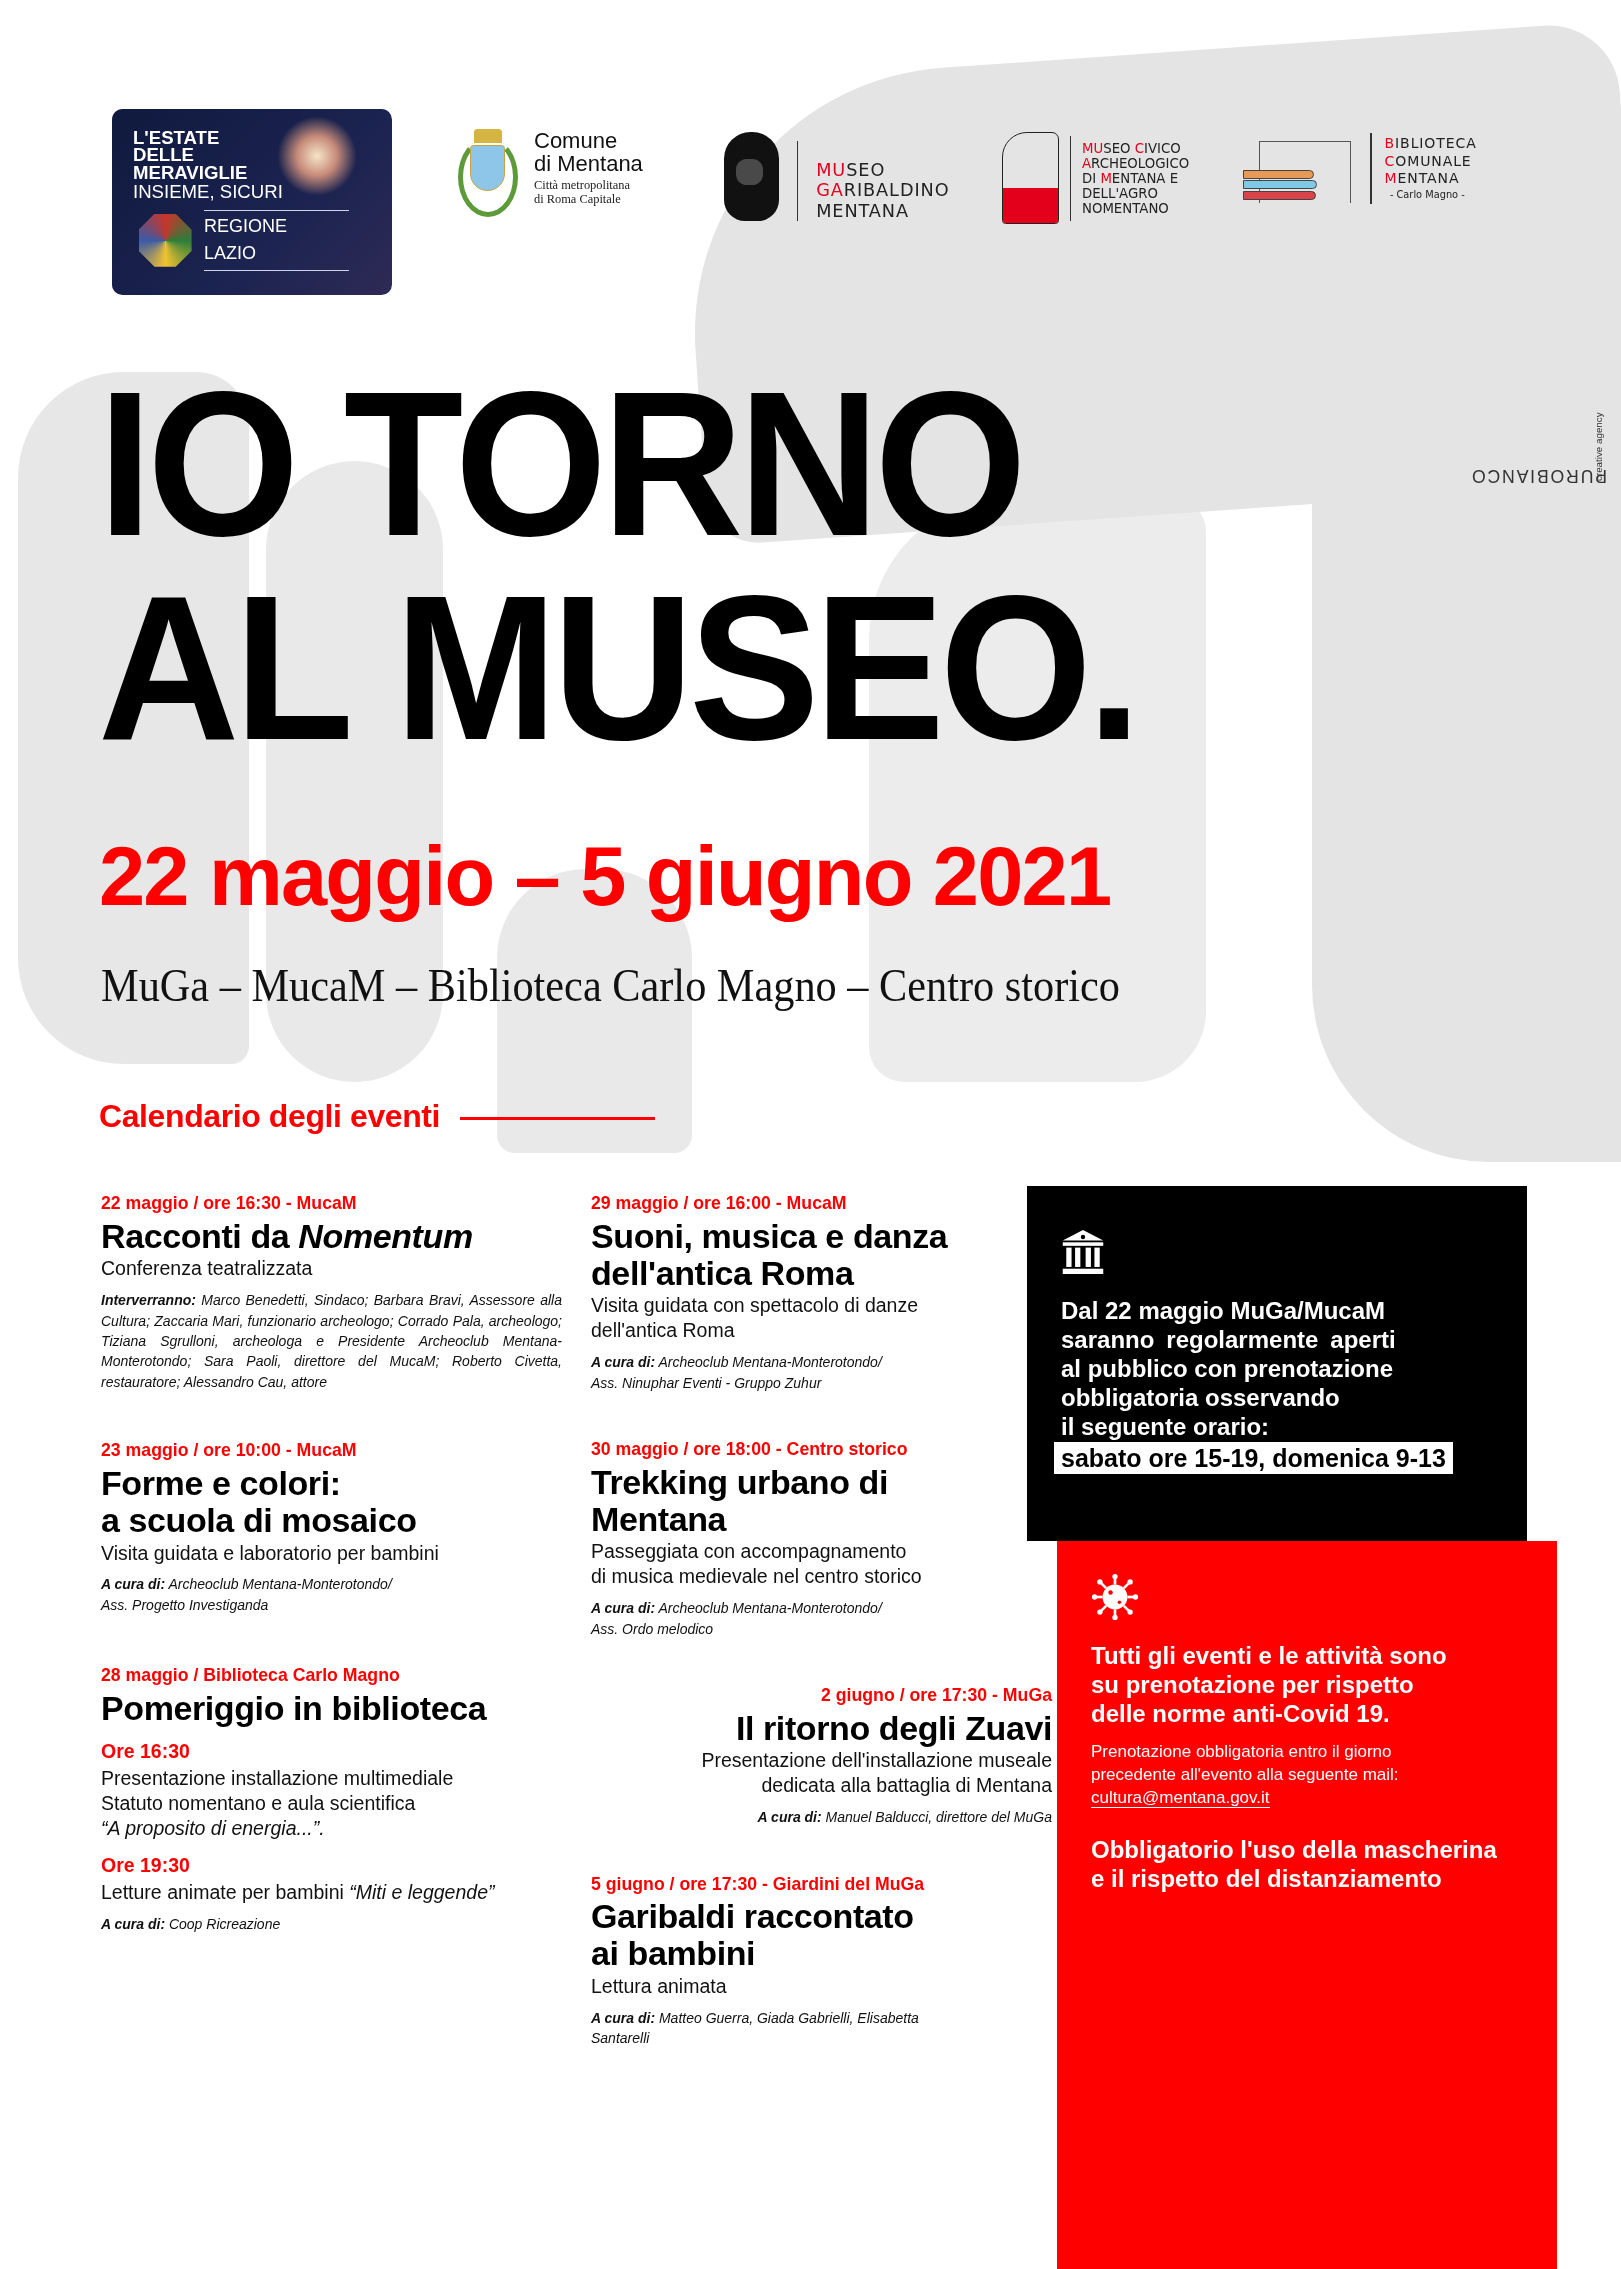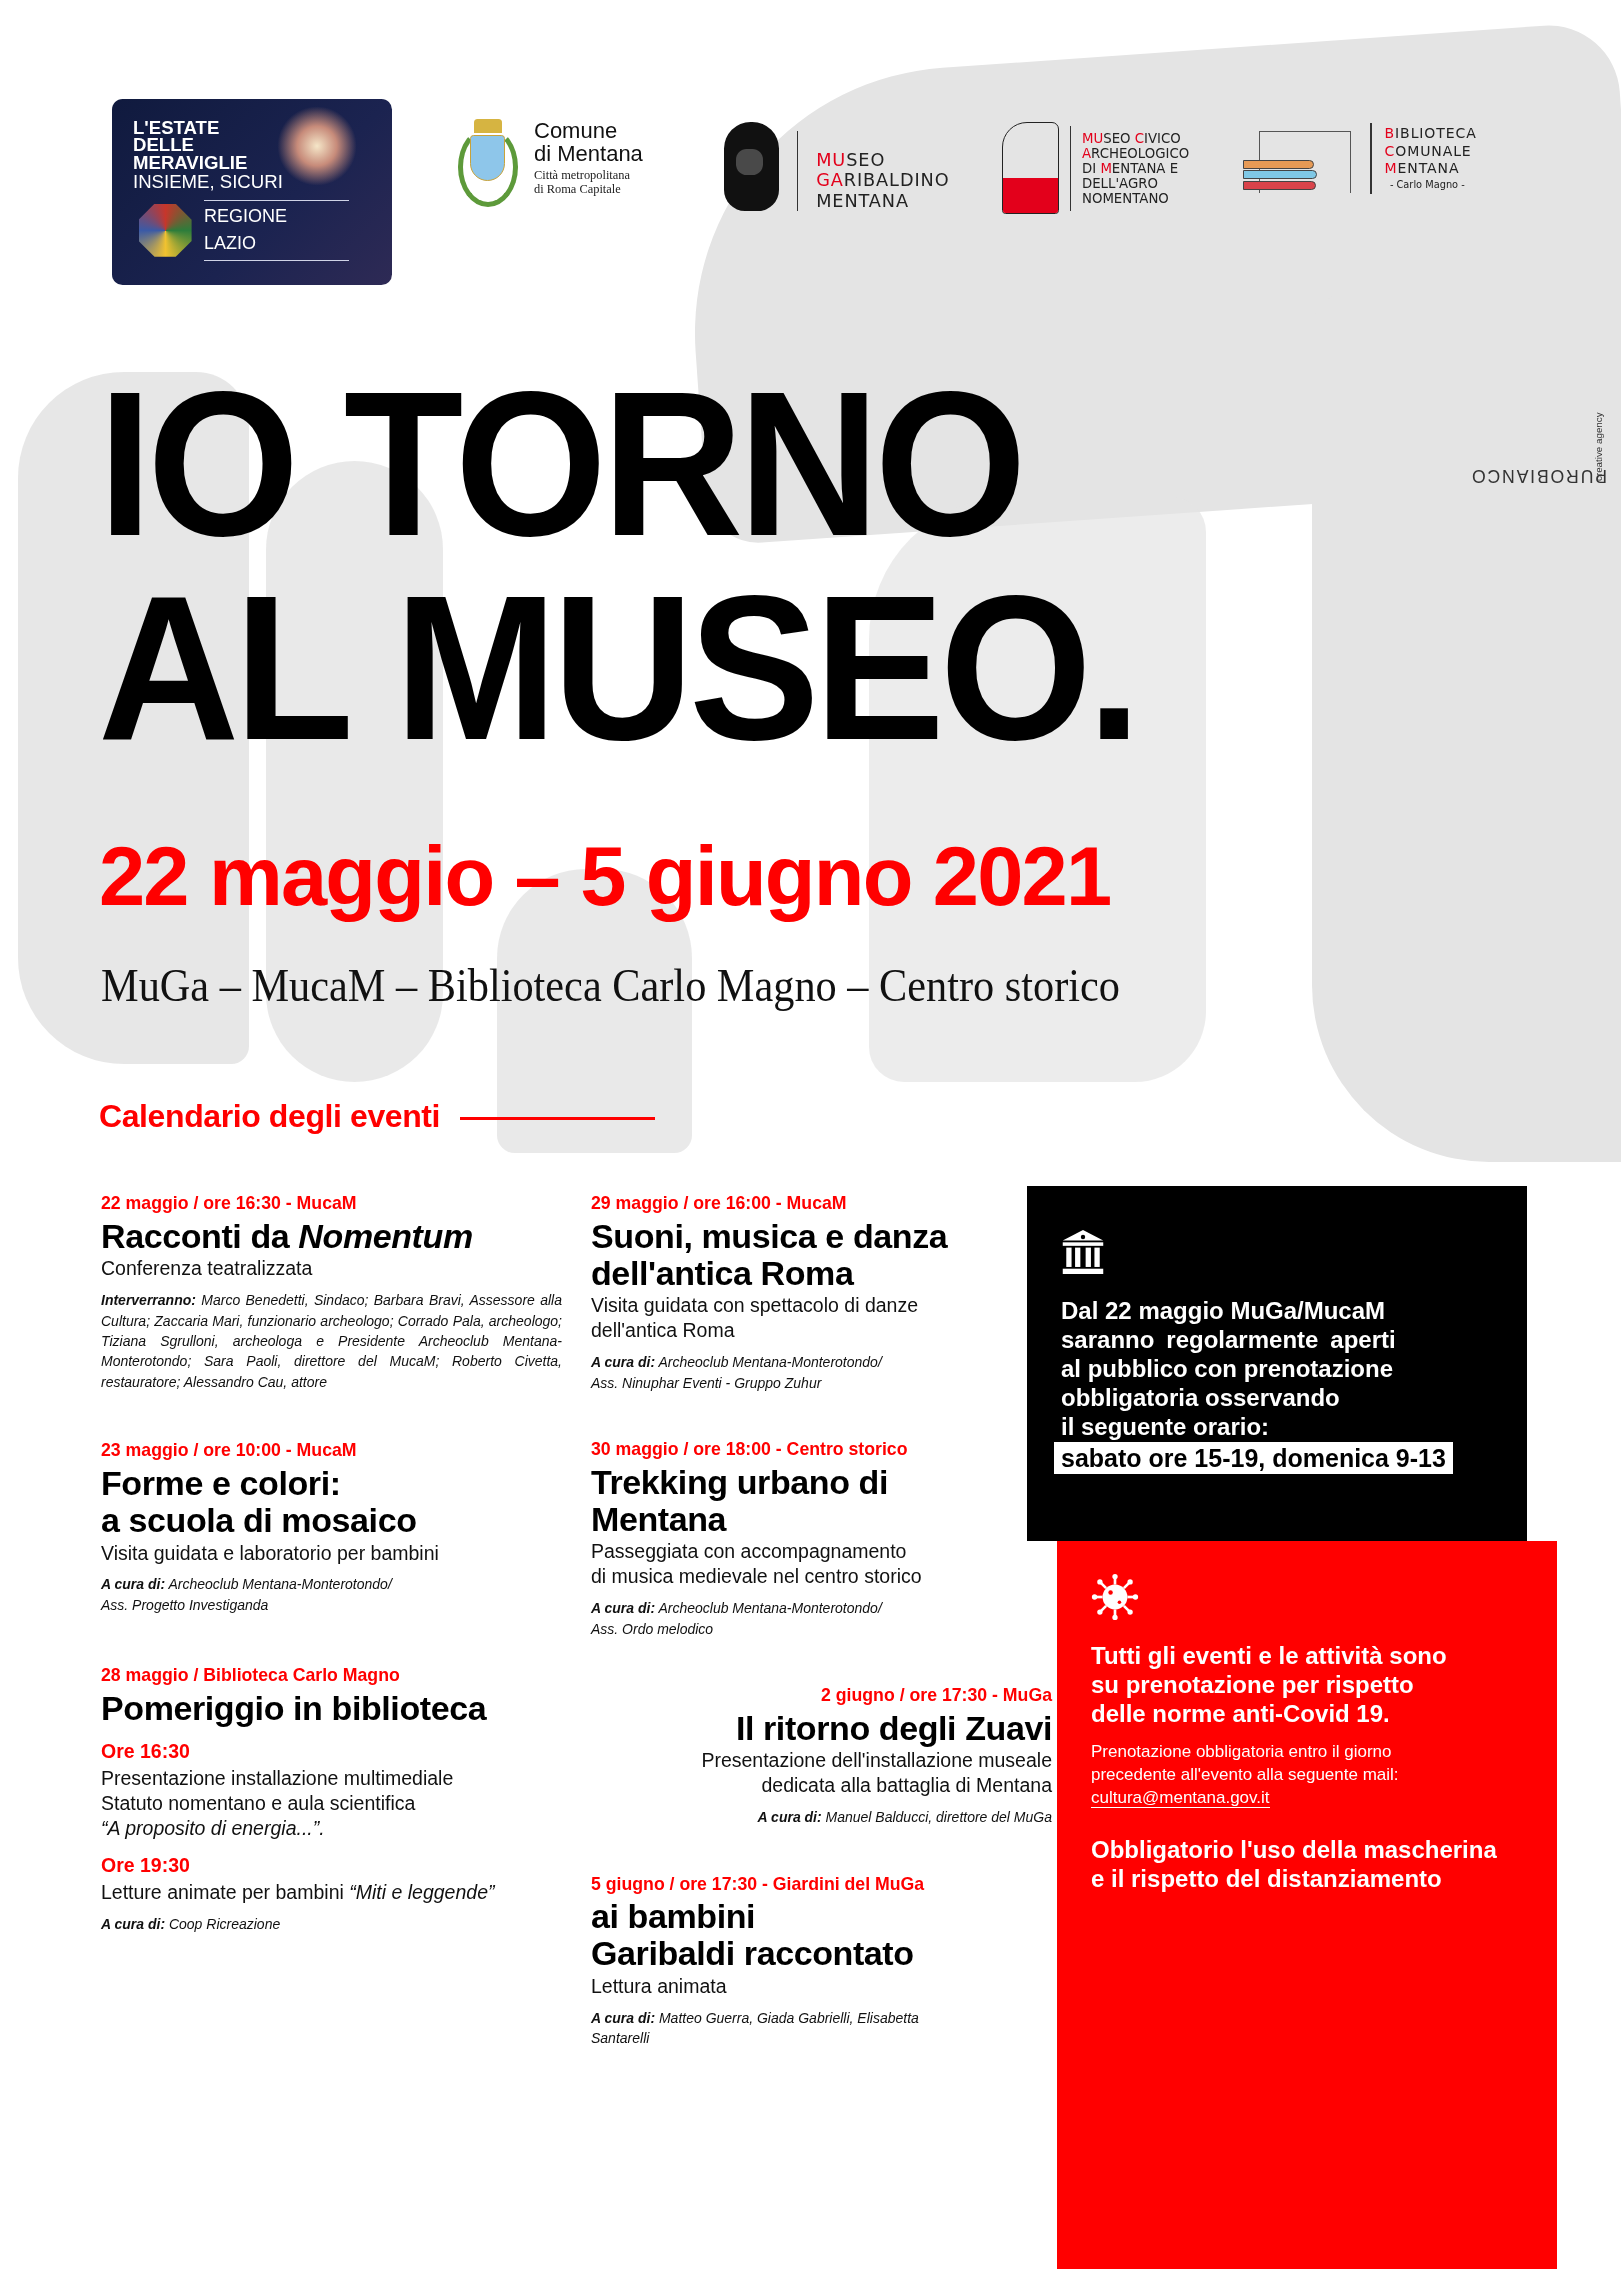--- a/index.html
+++ b/index.html
@@ -9,21 +9,21 @@
   
   .bg-shape { position: absolute; background: #e4e4e4; }
   .bg1 { left: 692px; top: 53px; width: 940px; height: 461px; border-radius: 266px 71px 0 53px; transform: rotate(-4deg); }
   .bg2 { left: 1312px; top: 293px; width: 319px; height: 869px; border-radius: 35px 0 0 177px; }
   .bg3 { left: 17.7px; top: 372px; width: 231px; height: 692px; border-radius: 106px 53px 17.7px 106px; opacity: .9; }
   .bg4 { left: 266px; top: 461px; width: 177px; height: 621px; border-radius: 89px; opacity: .8; }
   .bg5 { left: 497px; top: 869px; width: 195px; height: 284px; border-radius: 89px 89px 17.7px 17.7px; opacity: .8; }
   .bg6 { left: 869px; top: 497px; width: 337px; height: 585px; border-radius: 142px 35px 71px 35px; opacity: .7; }
 
   
-  .logos { position: absolute; top: 99px; left: 112px; width: 1348px; height: 186px; }
+  .logos { position: absolute; top: 109px; left: 112px; width: 1348px; height: 186px; }
   .lazio { position: absolute; left: 0; top: 0; width: 280px; height: 186px; background: linear-gradient(135deg,#101a3e 0%,#1b2350 60%,#2e2a55 100%); border-radius: 10.6px; color: #fff; padding: 19.5px 21px; }
   .lazio .l1 { font-weight: bold; font-size: 18.6px; line-height: 17.7px; }
   .lazio .l2 { font-size: 18.6px; line-height: 19.5px; }
   .lazio .firework { position: absolute; right: 35px; top: 7px; width: 80px; height: 80px; border-radius: 50%; background: radial-gradient(circle,#f5e6c8 0%,#c78b7a 35%,rgba(60,40,80,0) 70%); }
   .lazio .reg { position: absolute; left: 26.6px; top: 101px; display: flex; align-items: center; }
   .lazio .crest { width: 53px; height: 53px; background: conic-gradient(#c7362b,#2d7d3b,#f1c230,#3b5aa6,#c7362b); clip-path: polygon(30% 0,70% 0,100% 30%,100% 70%,70% 100%,30% 100%,0 70%,0 30%); }
   .lazio .regtext { margin-left: 12.4px; font-size: 18px; line-height: 27.5px; border-top: 1.8px solid #cfd3e6; border-bottom: 1.8px solid #cfd3e6; padding: 1.8px 62px 1.8px 0; }
 
   .comune { position: absolute; left: 346px; top: 19.5px; display: flex; align-items: flex-start; }
   .comune .stemma { width: 60px; height: 96px; position: relative; }
@@ -244,22 +244,22 @@
     <div class="e-meta">2 giugno / ore 17:30 - MuGa</div>
     <div class="e-title">Il ritorno degli Zuavi</div>
     <div class="e-sub">Presentazione dell'installazione museale</div>
     <div class="e-sub" style="margin-top:0">dedicata alla battaglia di Mentana</div>
     <div class="e-credit"><b>A cura di:</b><span> Manuel Balducci, direttore del MuGa</span></div>
   </div>
 
   <div class="event" style="margin-top:46px;">
     <div class="e-meta">5 giugno / ore 17:30 - Giardini del MuGa</div>
     <div class="e-title">
+      <div>Garibaldi raccontato</div>
       <div>ai bambini</div>
-      <div>Garibaldi raccontato</div>
     </div>
     <div class="e-sub">Lettura animata</div>
     <div class="e-credit"><b>A cura di:</b><span> Matteo Guerra, Giada Gabrielli, Elisabetta</span><br><span>Santarelli</span></div>
   </div>
 </div>
 
 <div class="panel-black">
   <div class="icon-wrap">
     <svg width="44" height="48" viewBox="0 0 50 54">
       <polygon points="25,2 48,14 2,14" fill="#fff"></polygon>

